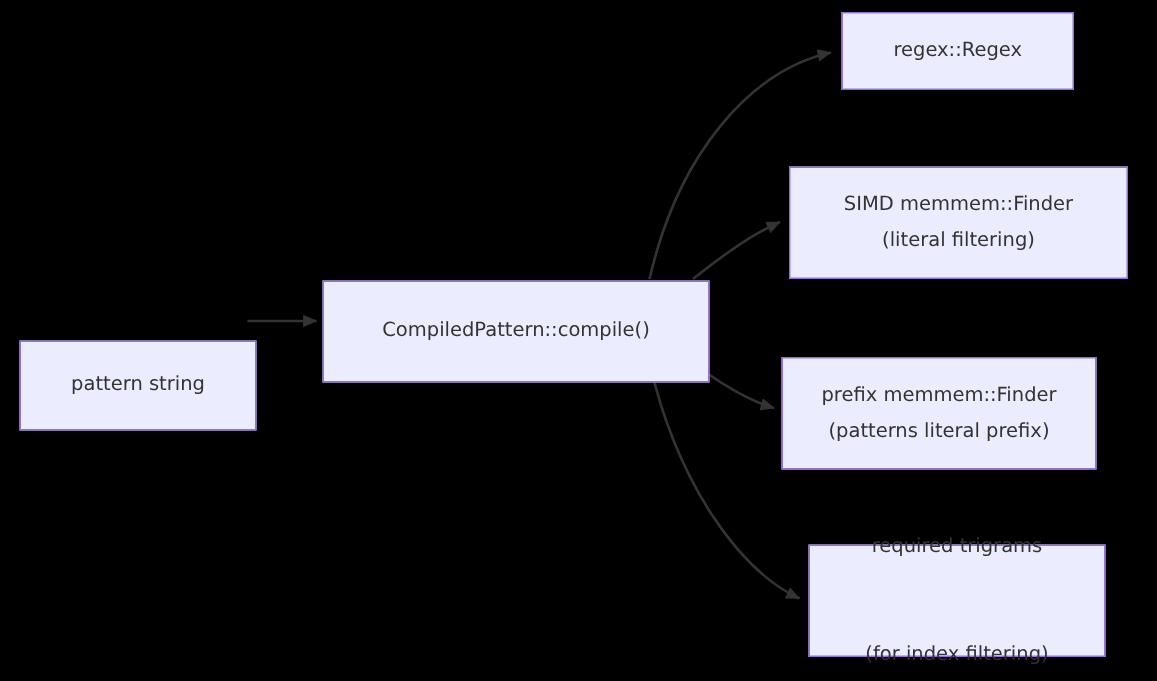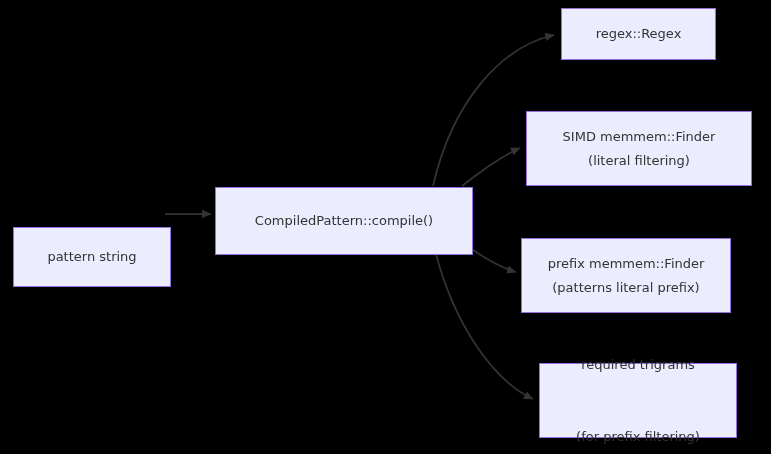--- a/index.html
+++ b/index.html
@@ -84,16 +84,16 @@
     <span>(literal filtering)</span>
   </div>
 
   <div class="node node-prefix">
     <span>prefix memmem::Finder</span>
     <span>(patterns literal prefix)</span>
   </div>
 
   <div class="node node-trigrams">
     <span>required trigrams</span>
-    <span>(for prefix filtering)</span>
+    <span>(for index filtering)</span>
   </div>
 
 </div>
 
 </body></html>

